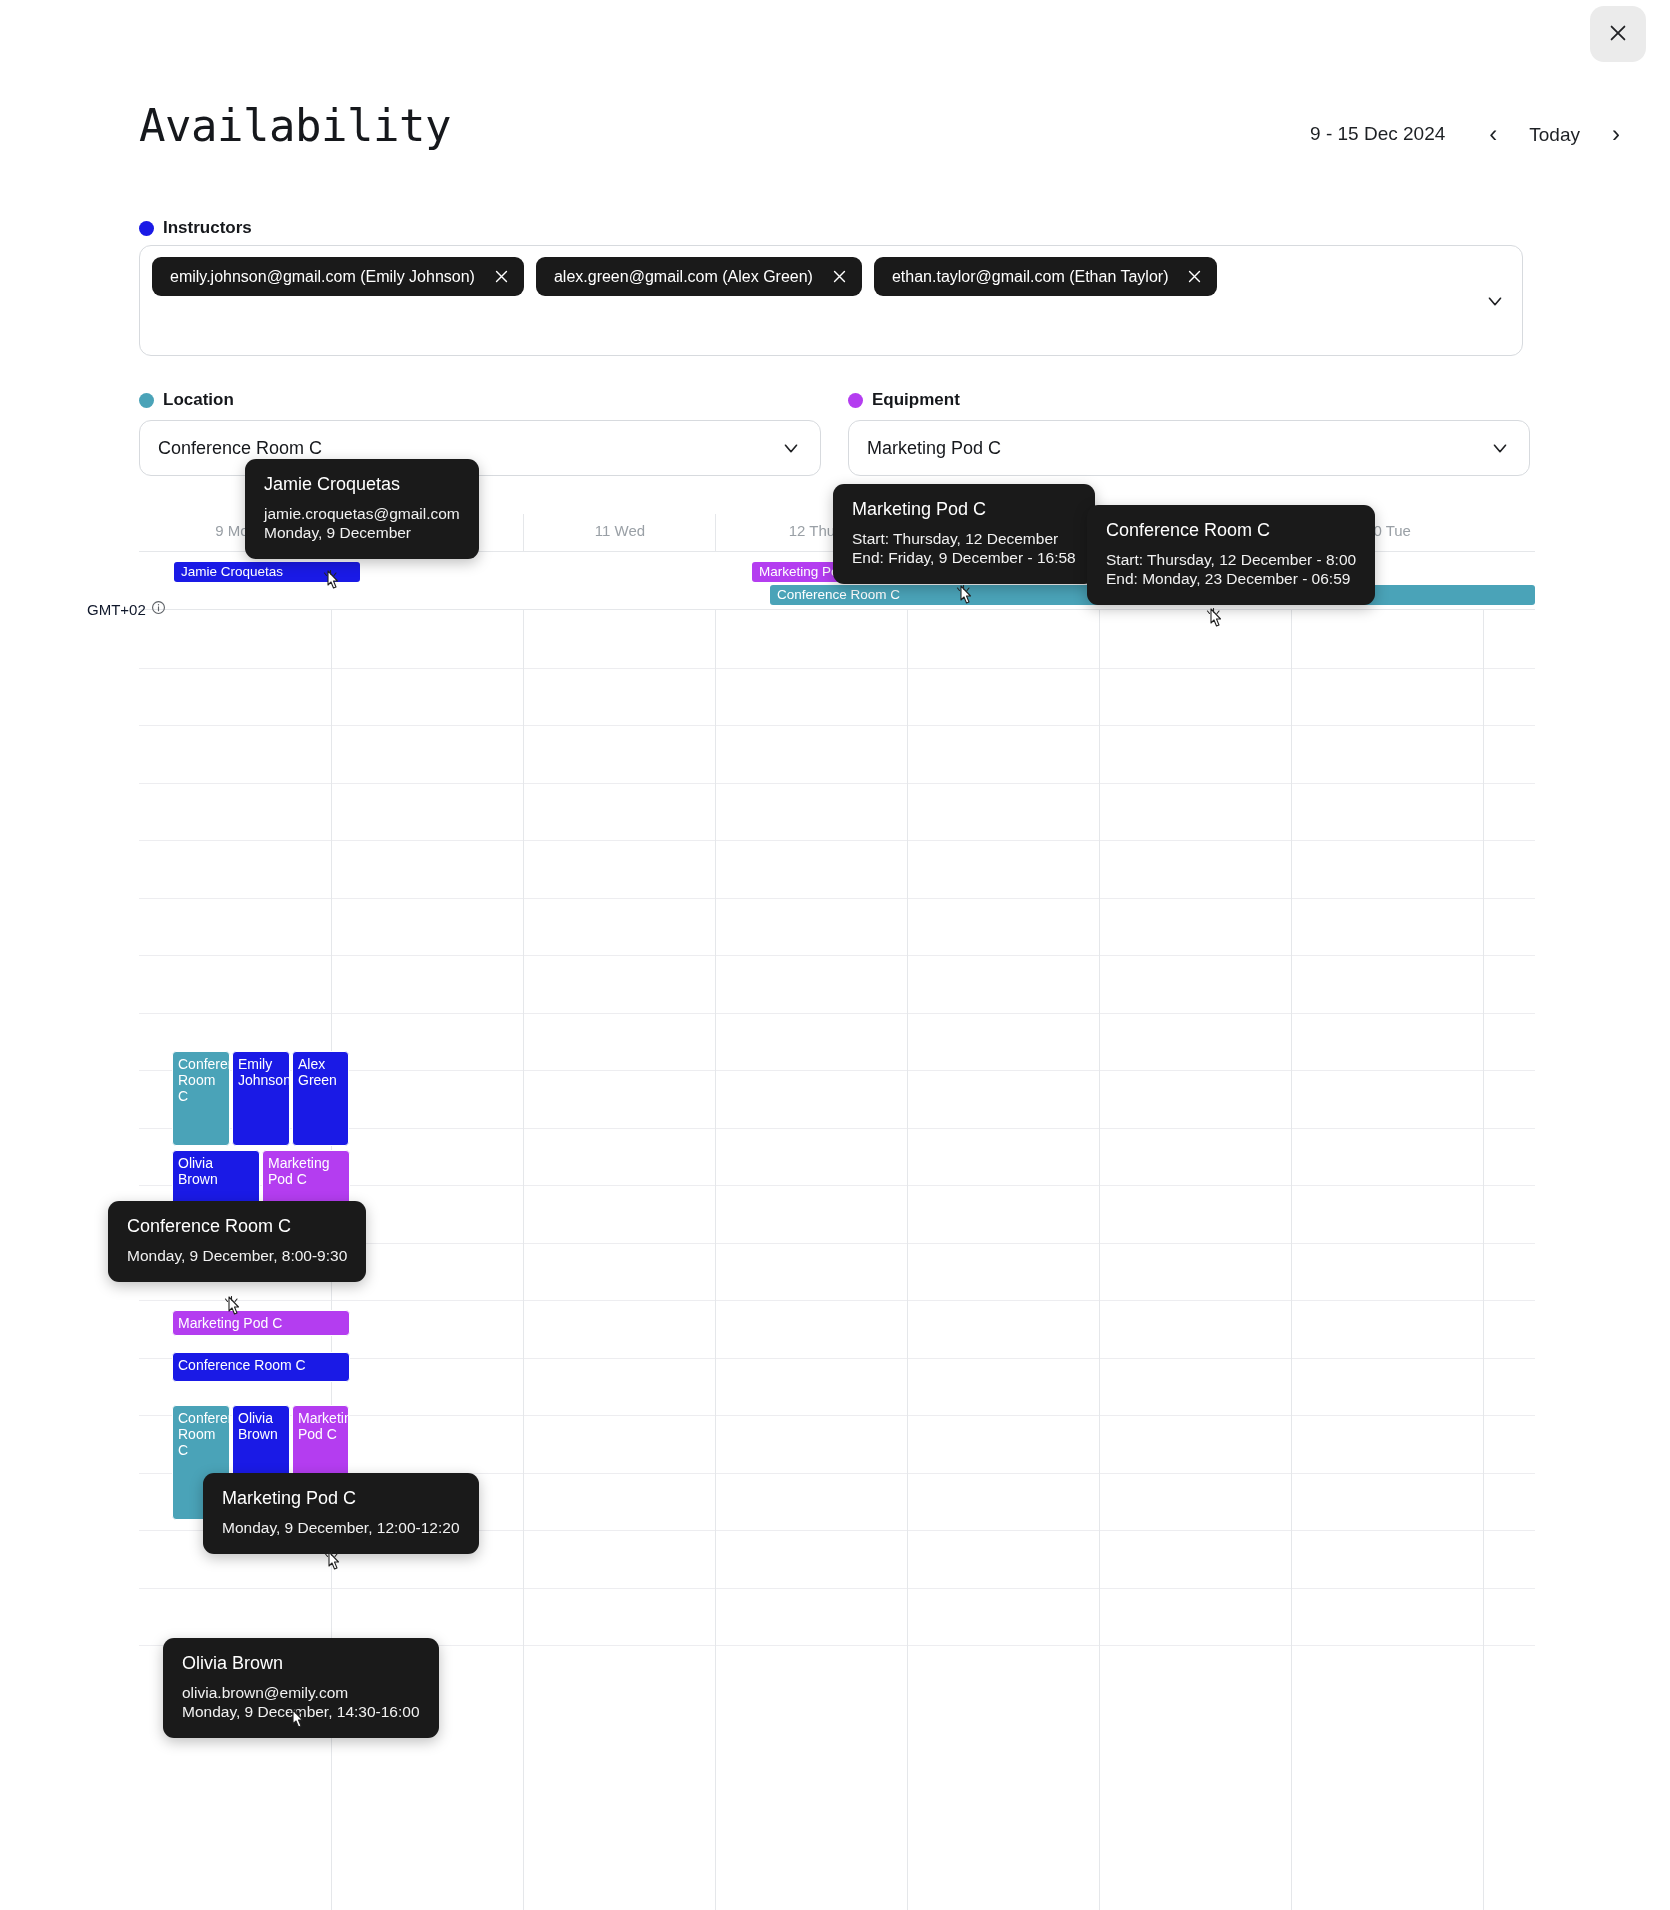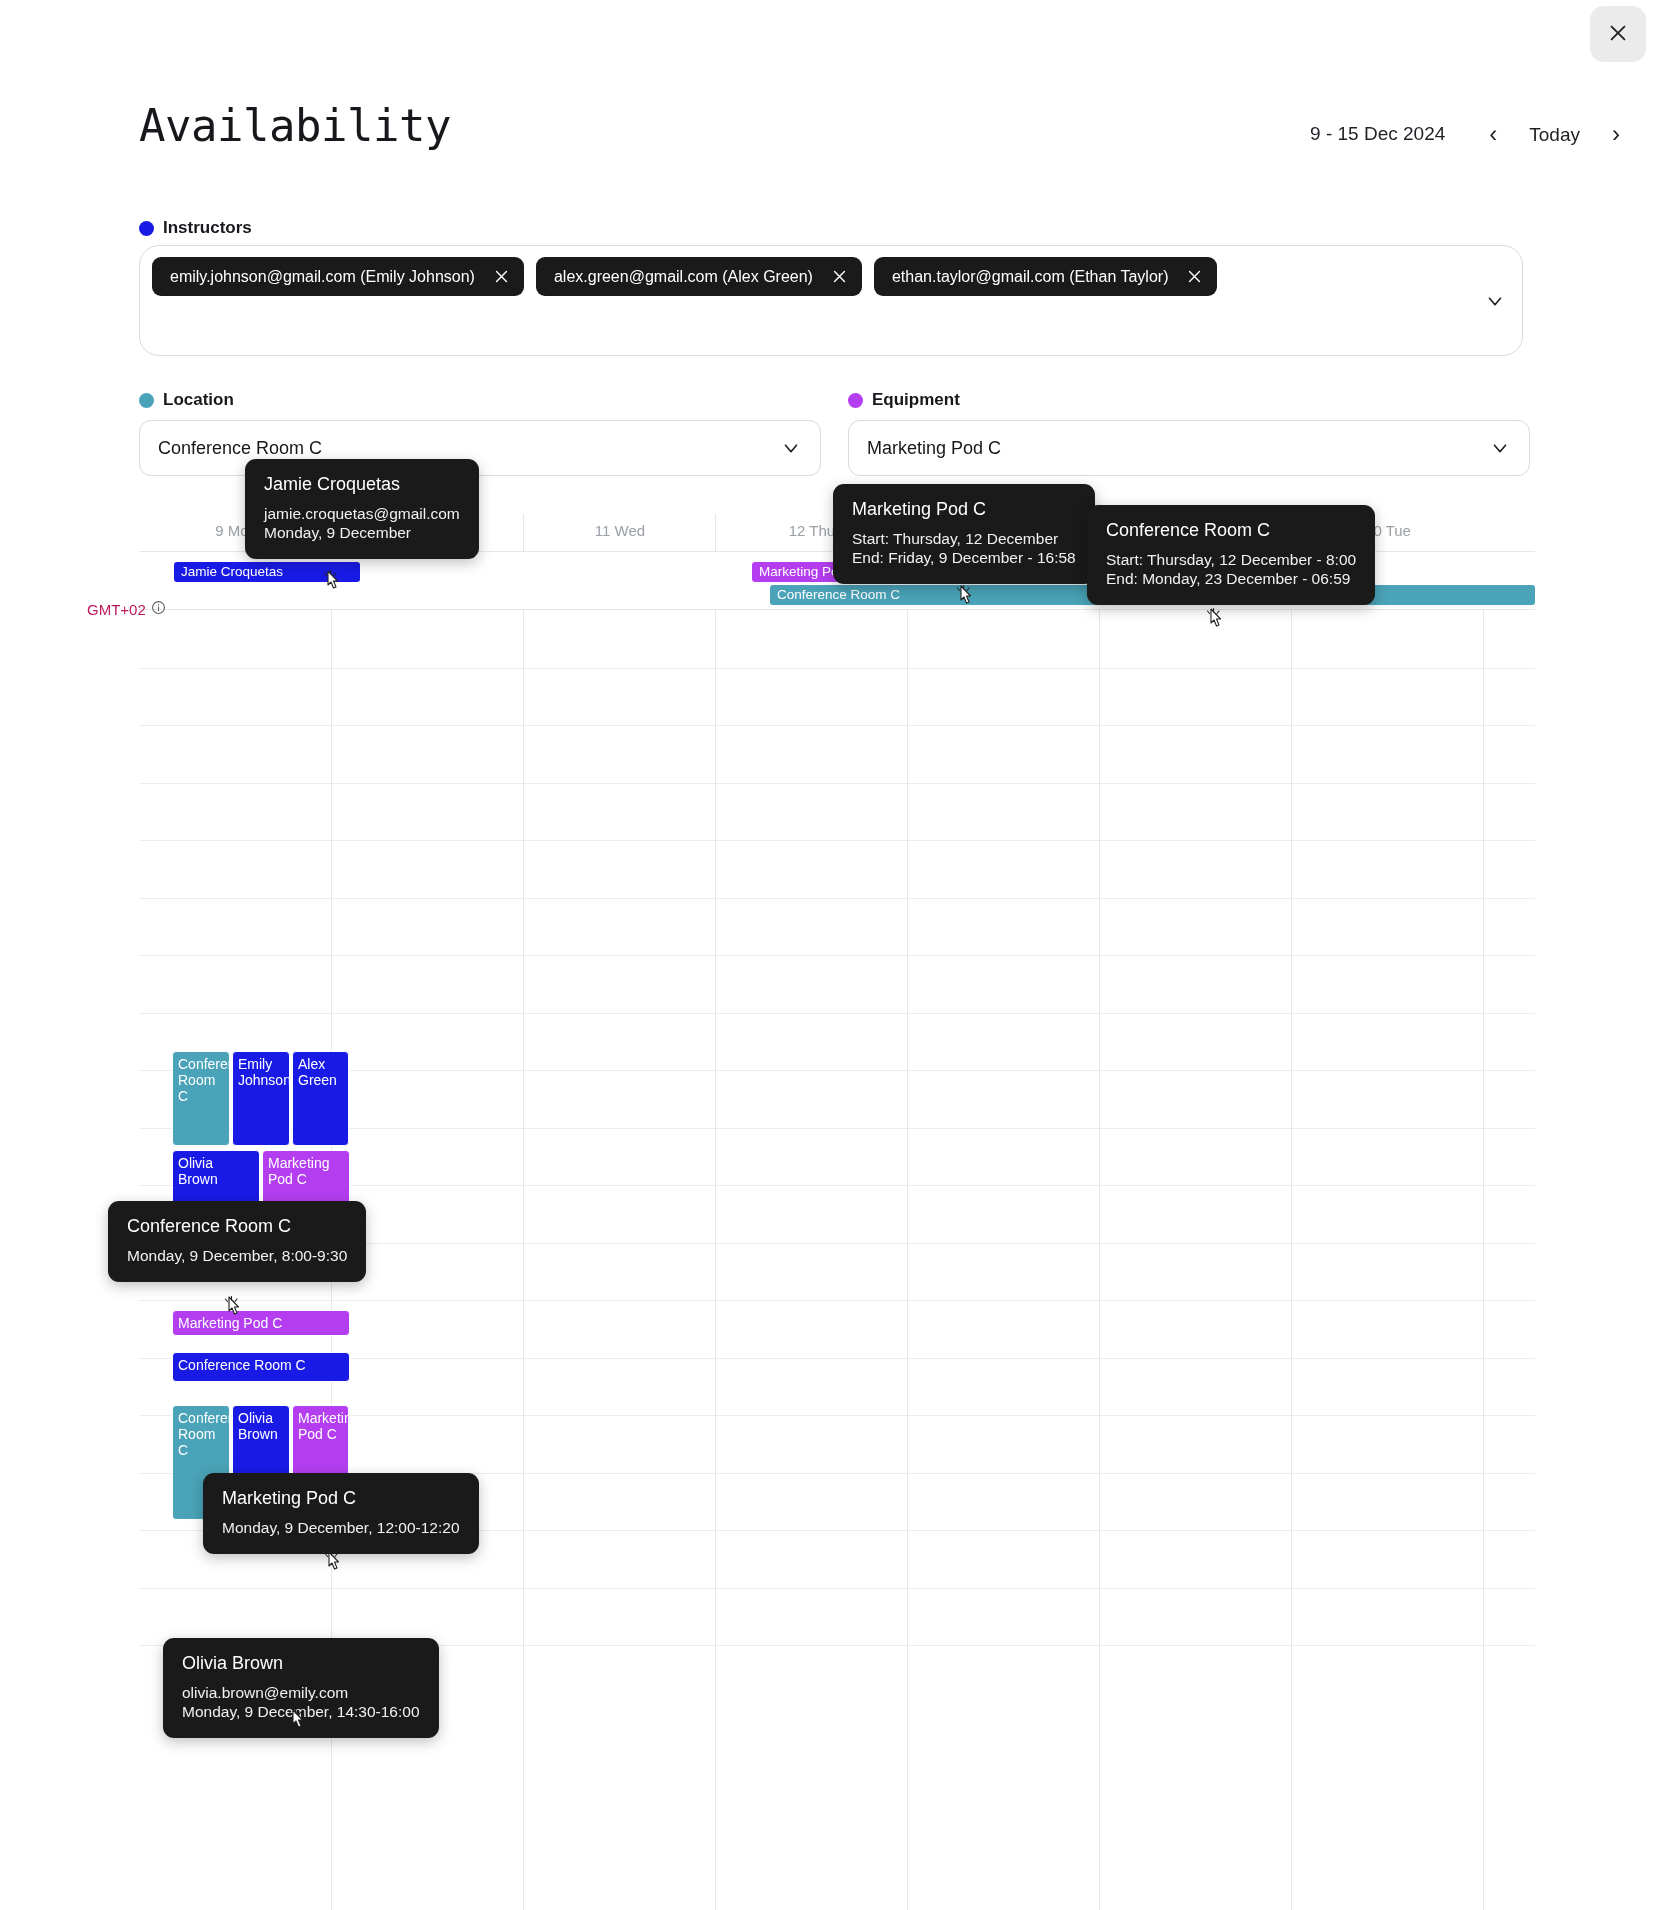--- a/index.html
+++ b/index.html
@@ -48,21 +48,21 @@
     display:flex; align-items:center; gap:9px;
     font-size:17px; font-weight:700; color:#16181c;
   }
   .dot { width:15px; height:15px; border-radius:50%; display:inline-block; flex:none; }
 
   
   #instructors-label { position:absolute; left:139px; top:218px; }
   #instructors-box {
     position:absolute; left:139px; top:245px;
     width:1384px; height:111px;
-    border:1px solid #d7dade; border-radius:20px;
+    border:1px solid #d7dade; border-radius:12px;
     background:#fff;
     padding:11px 12px;
   }
   #chips { display:flex; flex-wrap:wrap; gap:10px 12px; width:1320px; }
   .chip {
     background:#1a1a1a; color:#fff; border-radius:9px;
     height:39px; display:inline-flex; align-items:center;
     padding:0 14px 0 18px; gap:18px;
     font-size:16px; white-space:nowrap; cursor:default;
   }
@@ -107,21 +107,21 @@
   }
 
   
   #allday {
     position:absolute; left:0; top:38px; width:1396px; height:58px;
     border-bottom:1px solid #e5e7ea;
   }
   #tz-label {
     position:absolute; left:-52px; top:48px;
     display:flex; align-items:center; gap:5px;
-    font-size:15px; color:#be185d; white-space:nowrap;
+    font-size:15px; color:#0f172a; white-space:nowrap;
   }
   #tz-label svg { width:15px; height:15px; }
 
   .allday-bar {
     position:absolute; height:20px; border-radius:3px;
     color:#fff; font-size:13.5px; line-height:20px;
     padding-left:7px; white-space:nowrap; overflow:hidden; cursor:pointer;
   }
 
   

